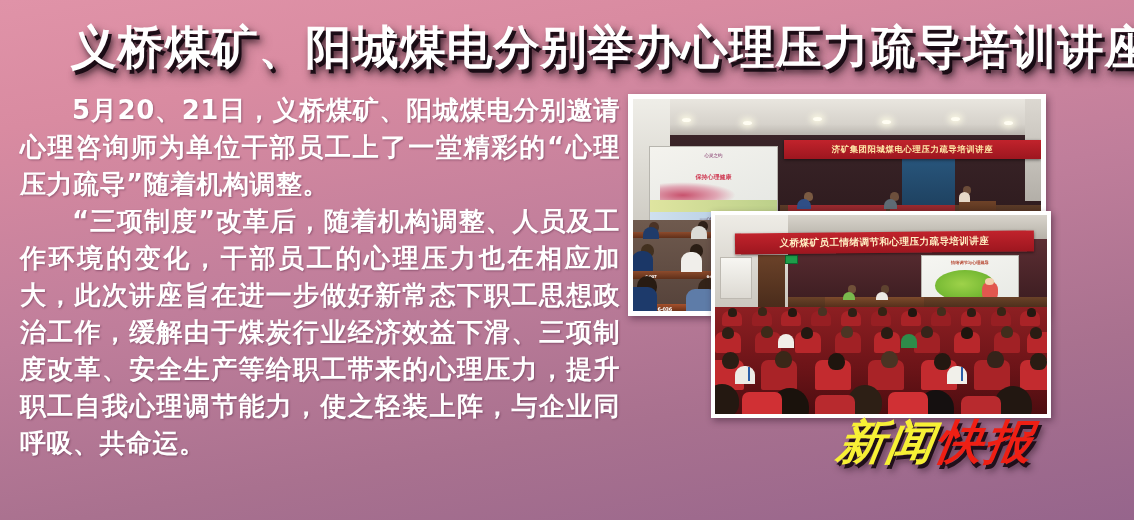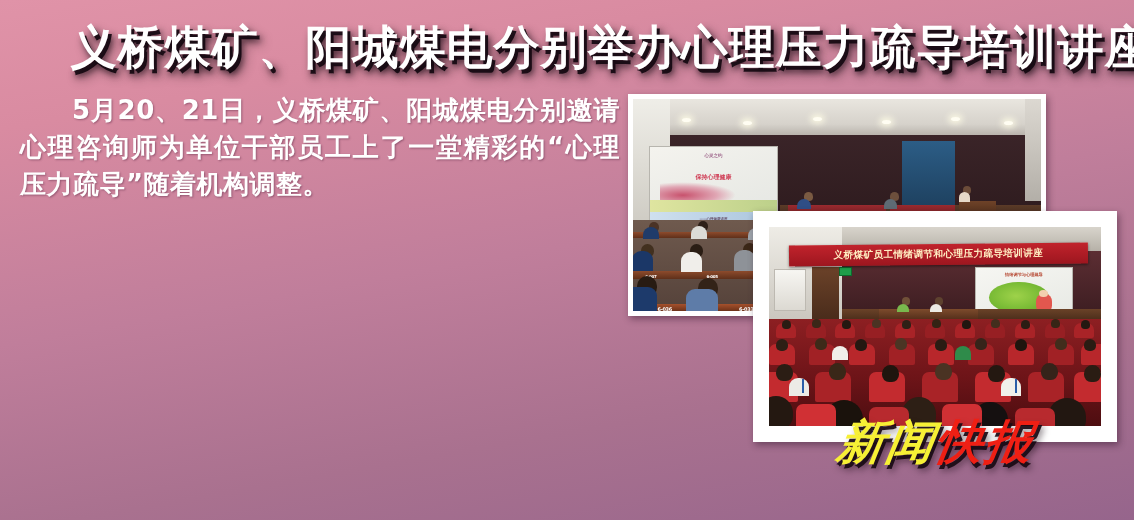--- a/index.html
+++ b/index.html
@@ -39,21 +39,21 @@
     text-shadow:1px 1px 2px rgba(80,30,60,.45);
   }
 
   
   .photo{
     position:absolute;background:#fff;
     box-shadow:2px 3px 7px rgba(40,15,35,.45);
     overflow:hidden;
   }
   #photo-1{left:628px;top:94px;width:408px;height:212px;padding:5px 5px 5px 5px;}
-  #photo-2{left:753px;top:211px;width:332px;height:199px;padding:16px;}
+  #photo-2{left:711px;top:211px;width:332px;height:199px;padding:4px;}
   .shot{position:relative;width:100%;height:100%;overflow:hidden;background:#2b2024;}
 
   
   .ceiling{position:absolute;left:0;top:0;width:100%;height:17%;
     background:linear-gradient(180deg,#e9e6df 0%,#d6d2cb 70%,#b9b4ad 100%);}
   .ceiling .light{position:absolute;width:9px;height:4px;border-radius:50%;
     background:#fffdf2;box-shadow:0 0 6px 3px rgba(255,253,230,.85);}
   .backwall{position:absolute;left:0;width:100%;
     background:linear-gradient(180deg,#3a2428 0%,#2e1b1e 100%);}
   .sidewall{position:absolute;top:0;height:100%;
@@ -99,20 +99,21 @@
 <body>
 
 <div id="poster">
 
   <div id="title-bar">
     <div id="title-text">义桥煤矿、阳城煤电分别举办心理压力疏导培训讲座</div>
   </div>
 
   <div id="article">
     <p class="para">5月20、21日，义桥煤矿、阳城煤电分别邀请心理咨询师为单位干部员工上了一堂精彩的“心理压力疏导”随着机构调整。</p>
+    <p class="para">“三项制度”改革后，随着机构调整、人员及工作环境的变化，干部员工的心理压力也在相应加大，此次讲座旨在进一步做好新常态下职工思想政治工作，缓解由于煤炭行业经济效益下滑、三项制度改革、安全生产等给职工带来的心理压力，提升职工自我心理调节能力，使之轻装上阵，与企业同呼吸、共命运。</p>
   </div>
 
   <div class="photo" id="photo-1">
     <div class="shot">
 
       <div class="ceiling">
         <div class="light" style="left:12%;top:52%"></div>
         <div class="light" style="left:27%;top:60%"></div>
         <div class="light" style="left:44%;top:50%"></div>
         <div class="light" style="left:61%;top:58%"></div>
@@ -120,20 +121,23 @@
         <div class="light" style="left:91%;top:60%"></div>
       </div>
 
       <div class="backwall" style="top:17%;height:40%;"></div>
       <div class="sidewall" style="left:0;width:9%;height:58%;"></div>
       <div class="sidewall" style="right:0;width:4%;height:48%;background:linear-gradient(180deg,#dcd8d1,#b3afa8);"></div>
 
       <div style="position:absolute;left:66%;top:20%;width:13%;height:33%;
                   background:linear-gradient(180deg,#2c5d86,#1d3f5d);"></div>
 
+      <div class="banner" style="left:37%;top:19.5%;width:63%;height:9%;font-size:8.4px;letter-spacing:.6px;">
+        <span>济矿集团阳城煤电心理压力疏导培训讲座</span>
+      </div>
 
       <div class="screen" style="left:4%;top:22%;width:31%;height:36%;">
         <div class="slide-txt" style="top:8%;font-size:4.5px;color:#9a5f86;">心灵之约</div>
         <div class="slide-txt" style="top:35%;font-size:6px;color:#cf3a53;">保持心理健康</div>
         <div style="position:absolute;left:8%;top:47%;width:60%;height:28%;
                     background:radial-gradient(ellipse at 30% 60%,#c8526d 0%,#e0a6b4 45%,rgba(224,166,180,0) 70%);"></div>
         <div style="position:absolute;left:0;bottom:14%;width:100%;height:16%;
                     background:linear-gradient(90deg,#dfe5a0,#bcd08a);"></div>
         <div style="position:absolute;left:0;bottom:0;width:100%;height:14%;
                     background:linear-gradient(90deg,#cfe0ef,#a9c4dd);"></div>

